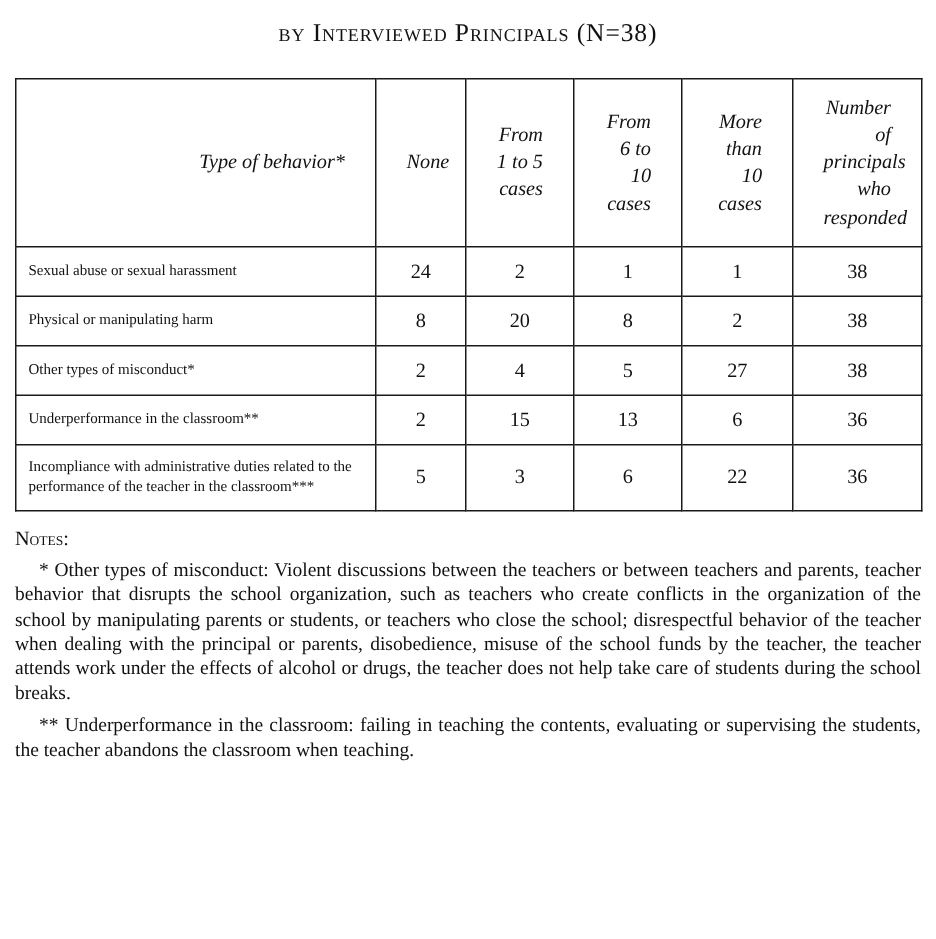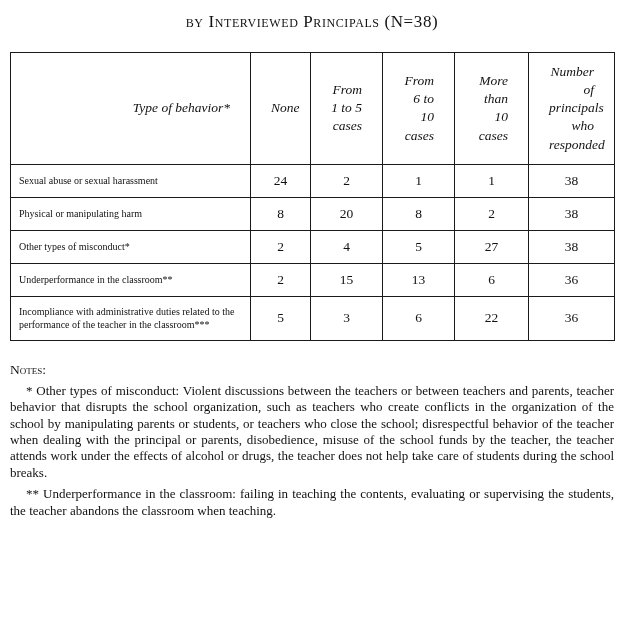--- a/index.html
+++ b/index.html
@@ -62,21 +62,21 @@
   }
   .notes {
     width: 604px;
     margin-top: 8px;
     font-size: 13px;
     line-height: 1.26;
   }
   .notes-label {
     font-variant: small-caps;
     font-size: 13.5px;
-    margin-top: 20px;
+    margin-top: 9px;
   }
   .note {
     margin: 5px 0 0 0;
     text-align: justify;
     text-indent: 16px;
   }
 </style>
 </head>
 <body>
 

